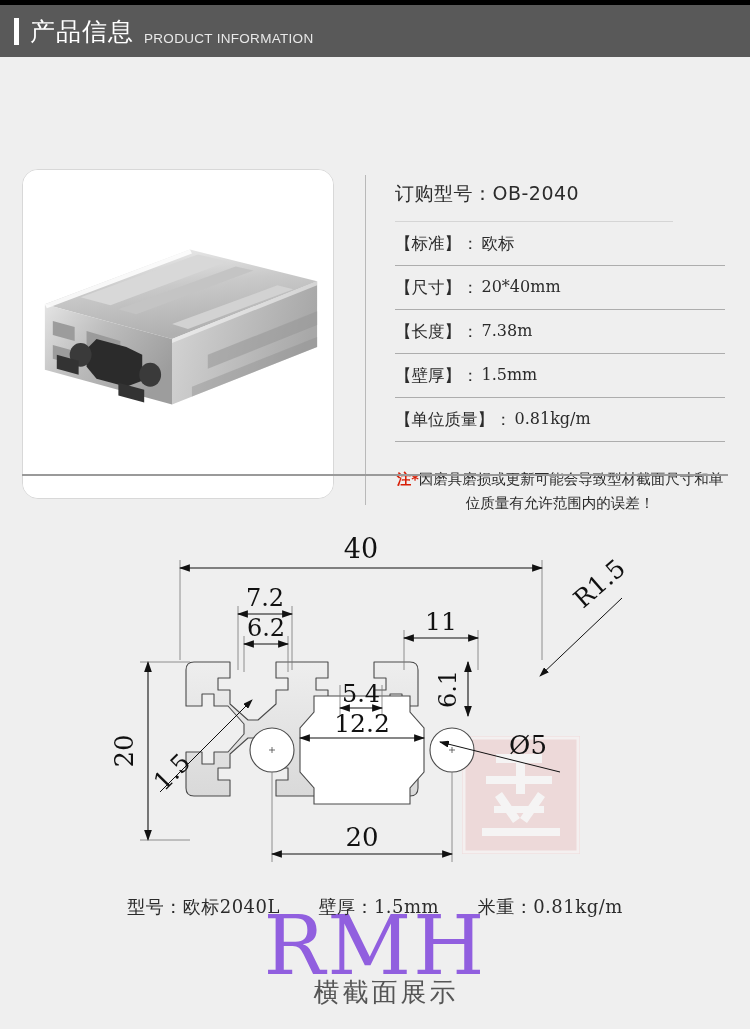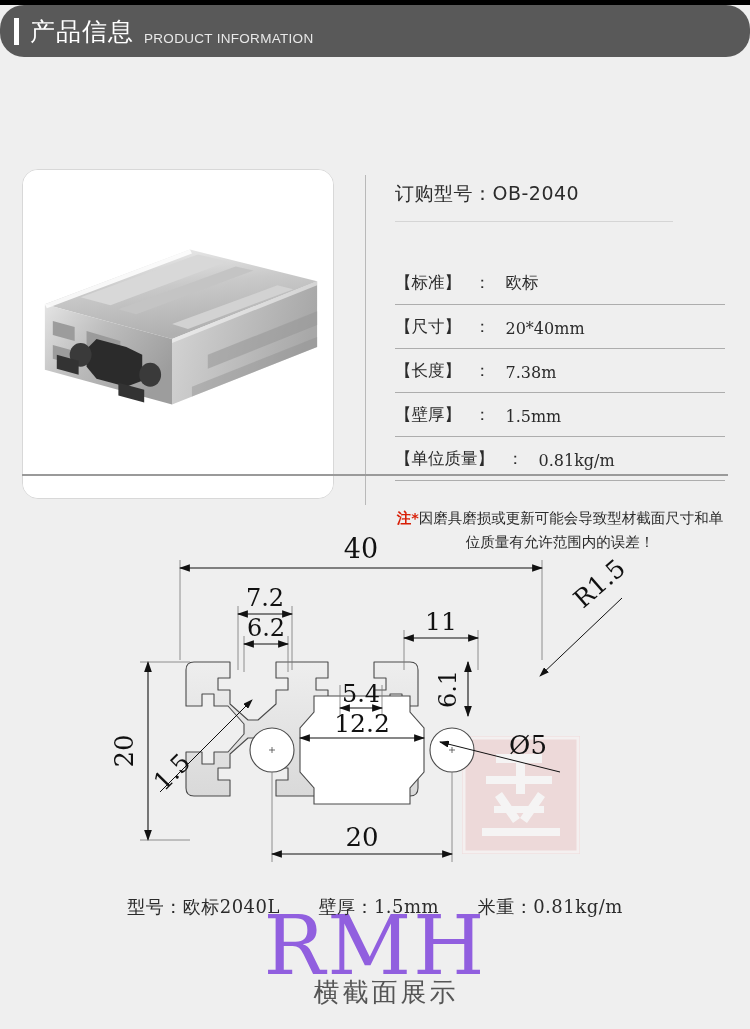--- a/index.html
+++ b/index.html
@@ -19,21 +19,20 @@
     height: 5px;
     background: #000000;
   }
   .header {
     width: 100%;
     height: 52px;
     background: #595959;
     display: flex;
     align-items: center;
     padding-left: 14px;
-    border-radius: 24px;
   }
   .header-accent {
     width: 5px;
     height: 27px;
     background: #ffffff;
     margin-right: 11px;
     flex: 0 0 auto;
   }
   .header-cn {
     color: #ffffff;
@@ -100,31 +99,30 @@
     background: #d5d5d5;
     width: 278px;
   }
   .rule-row {
     height: 1px;
     background: #adadad;
     width: 330px;
   }
   .spec-row {
     display: flex;
-    align-items: flex-end;
+    align-items: flex-start;
     padding: 11px 0 10px 0;
     font-size: 16.5px;
     color: #2b2b2b;
     font-family: "DejaVu Sans", sans-serif;
-    gap: 12px;
   }
   .spec-key { white-space: nowrap; }
   .spec-colon { margin: 0 3px 0 1px; }
   .spec-val { font-family: "DejaVu Serif", serif; font-size: 16px; }
-  .spec-val-cn { font-family: "DejaVu Sans", sans-serif; font-size: 16.5px; margin-top: 39px; }
+  .spec-val-cn { font-family: "DejaVu Sans", sans-serif; font-size: 16.5px; }
 
   .note {
     margin-top: 26px;
     font-size: 14.5px;
     line-height: 1.65;
     color: #2b2b2b;
     font-family: "DejaVu Sans", sans-serif;
     width: 330px;
     text-align: center;
   }

